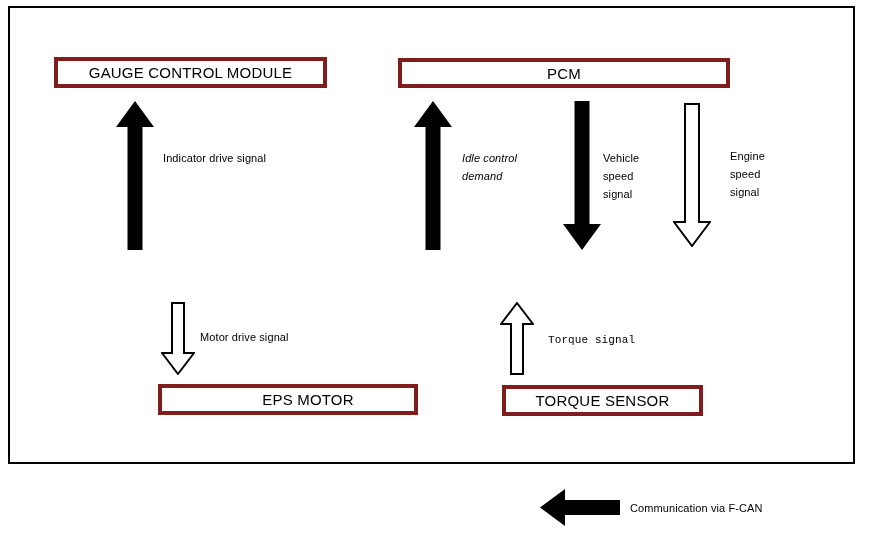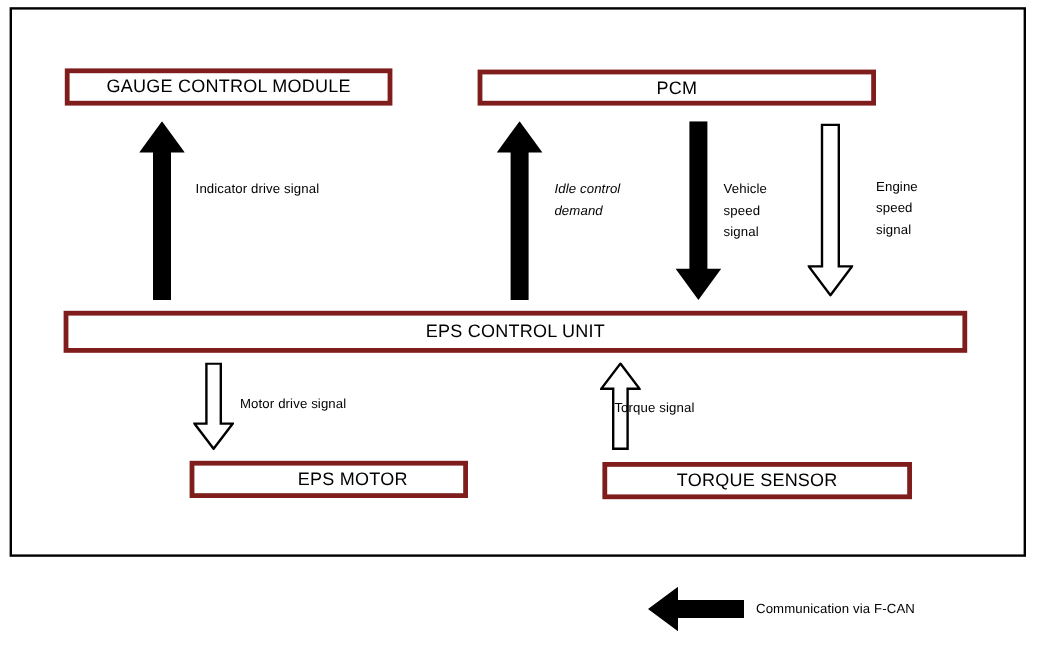--- a/index.html
+++ b/index.html
@@ -26,22 +26,22 @@
     display: flex;
     align-items: center;
     justify-content: center;
     font-size: 15px;
     letter-spacing: 0.2px;
     white-space: nowrap;
   }
   #box-gauge  { left: 54px;  top: 57px;  width: 273px; height: 31px; }
   #box-pcm    { left: 398px; top: 58px;  width: 332px; height: 30px; }
   #box-eps    { left: 53px;  top: 259px; width: 753px; height: 35px; }
-  #box-motor  { left: 158px; top: 384px; width: 232px; height: 31px; padding-left: 40px; }
-  #box-torque { left: 502px; top: 385px; width: 258px; height: 31px; }
+  #box-motor  { left: 158px; top: 384px; width: 260px; height: 31px; padding-left: 40px; }
+  #box-torque { left: 502px; top: 385px; width: 201px; height: 31px; }
 
   .arrow { position: absolute; display: block; }
   #arrow-indicator { left: 116px; top: 101px; width: 38px; height: 149px; }
   #arrow-idle      { left: 414px; top: 101px; width: 38px; height: 149px; }
   #arrow-vehicle   { left: 563px; top: 101px; width: 38px; height: 149px; transform: scaleY(-1); }
   #arrow-engine    { left: 673px; top: 103px; width: 38px; height: 144px; transform: scaleY(-1); }
   #arrow-motor     { left: 161px; top: 302px; width: 34px; height: 73px;  transform: scaleY(-1); }
   #arrow-torque    { left: 500px; top: 302px; width: 34px; height: 73px; }
   #arrow-legend    { left: 540px; top: 489px; width: 80px; height: 37px; }
 
@@ -50,38 +50,35 @@
     font-size: 11px;
     line-height: 18px;
     white-space: pre-line;
     letter-spacing: 0.1px;
   }
   #lbl-indicator { left: 163px; top: 149px; }
   #lbl-idle      { left: 462px; top: 149px; font-style: italic; }
   #lbl-vehicle   { left: 603px; top: 149px; }
   #lbl-engine    { left: 702px; top: 147px; margin-left: 28px; }
   #lbl-motor     { left: 200px; top: 328px; text-align: right; }
-  #lbl-torque    { left: 512px; top: 331px; }
+  #lbl-torque    { left: 548px; top: 331px; font-family: Liberation Mono, monospace; }
   #lbl-legend    { left: 630px; top: 499px; white-space: nowrap; }
 </style>
 </head>
 <body>
 
 <div class="canvas">
 
   <div class="frame"></div>
 
   <div class="box" id="box-gauge">
     <span>GAUGE CONTROL MODULE</span>
   </div>
   <div class="box" id="box-pcm">
     <span>PCM</span>
-  </div>
-  <div class="box" id="box-eps">
-    <span>EPS CONTROL UNIT</span>
   </div>
   <div class="box" id="box-motor">
     <span>EPS MOTOR</span>
   </div>
   <div class="box" id="box-torque">
     <span>TORQUE SENSOR</span>
   </div>
 
   <svg class="arrow" id="arrow-indicator" viewBox="0 0 38 149" preserveAspectRatio="none">
     <polygon points="19,0 38,26 26.5,26 26.5,149 11.5,149 11.5,26 0,26" fill="#000000"></polygon>

